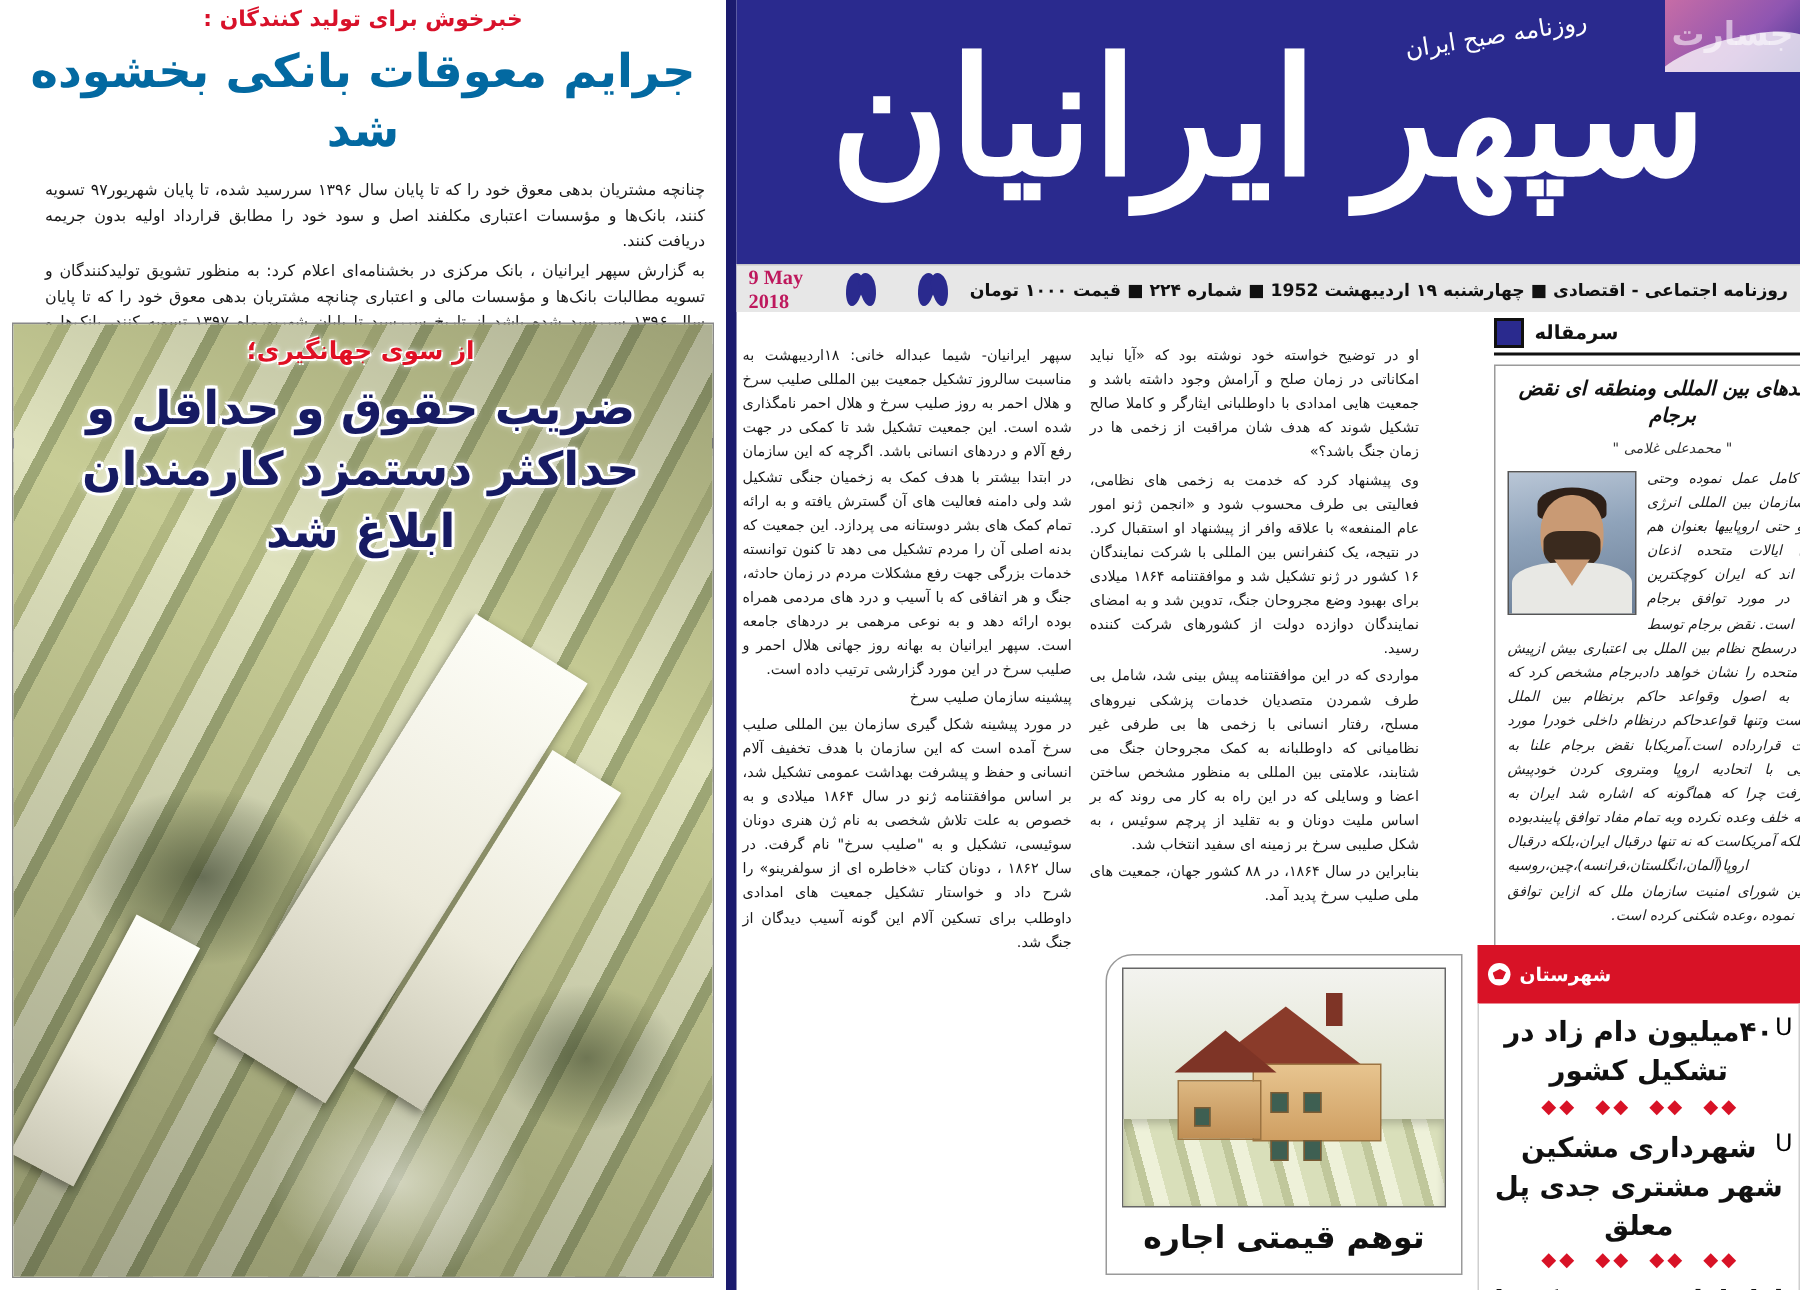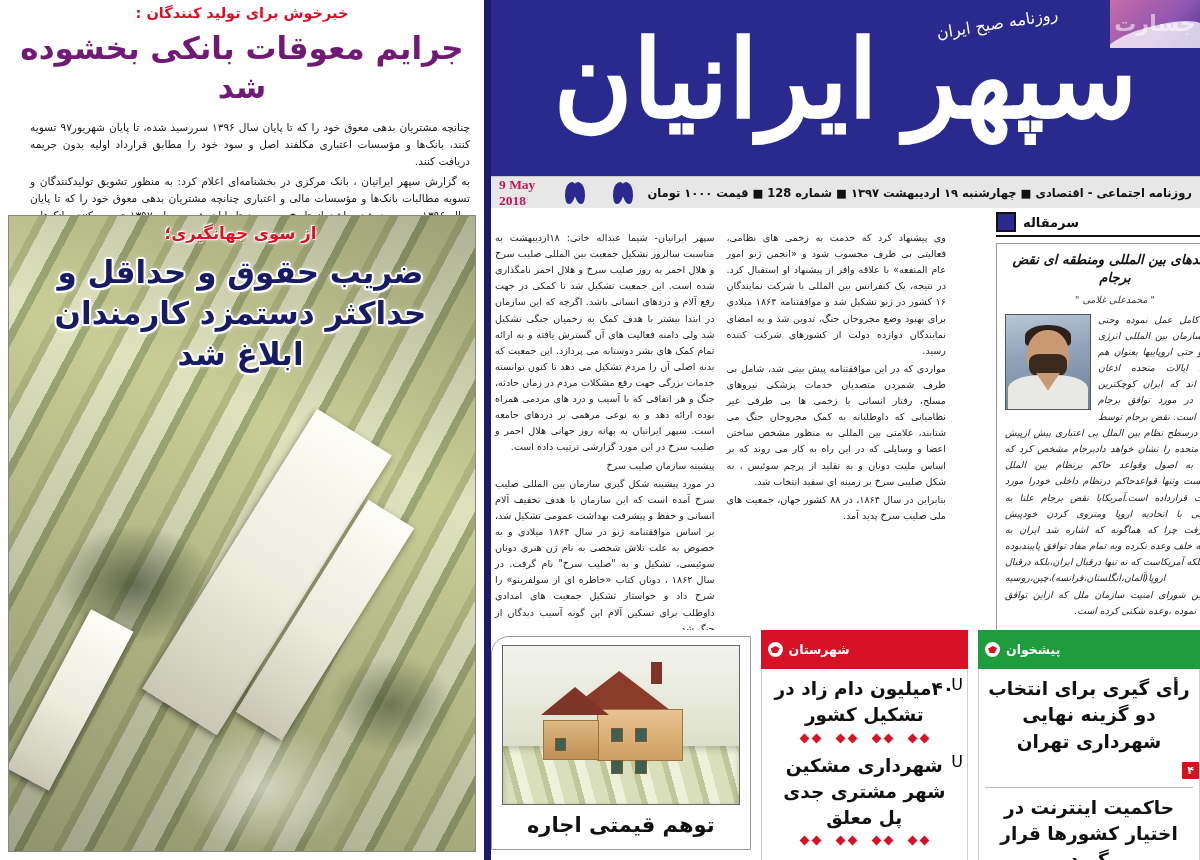--- a/index.html
+++ b/index.html
@@ -28,21 +28,21 @@
     color: #d8112a;
     font-size: 14.5px;
     font-weight: bold;
     padding-top: 5px;
     letter-spacing: -0.2px;
   }
   .teaser-headline {
     text-align: center;
     font-size: 31px;
     font-weight: bold;
-    color: #701a75;
+    color: #0369a1;
     line-height: 1.25;
     padding: 8px 14px 2px 14px;
     letter-spacing: -0.5px;
   }
   .teaser-body {
     font-size: 10.6px;
     line-height: 1.62;
     color: #1a1a1a;
     text-align: justify;
     padding: 10px 14px 0 14px;
@@ -330,21 +330,21 @@
     width: 709px; height: 230px;
     display: flex; gap: 10px;
     direction: rtl;
   }
   .bot-box {
     background: #fff;
     direction: rtl;
   }
   .bot-pish { width: 230px; }
   .bot-shahr { width: 215px; }
-  .bot-house { width: 269px; }
+  .bot-house { width: 238px; }
 
   .cat-bar {
     height: 39px;
     display: flex; align-items: center; justify-content: flex-end;
     padding: 0 7px;
     gap: 6px;
   }
   .cat-bar.green { background: #1e9c3e; }
   .cat-bar.red   { background: #d81226; }
   .cat-bar .label {
@@ -487,29 +487,30 @@
 
   <div class="v-divider"></div>
 
   <div class="masthead">
     <div class="masthead-title">سپهر ایرانیان</div>
     <div class="masthead-sub">روزنامه صبح ایران</div>
     <div class="watermark">جسارت</div>
   </div>
 
   <div class="dateline">
-    <span class="dateline-fa">روزنامه اجتماعی - اقتصادی ■ چهارشنبه ۱۹ اردیبهشت ۱۳۹۷ ■ شماره 128 ■ قیمت ۱۰۰۰ تومان</span>
+    <span class="dateline-fa">روزنامه اجتماعی - اقتصادی ■ چهارشنبه ۱۹ اردیبهشت 1952 ■ شماره ۲۲۴ ■ قیمت ۱۰۰۰ تومان</span>
     <span class="dl-mark"></span>
     <span class="dl-mark"></span>
     <span class="dateline-en">9 May 2018</span>
   </div>
 
   <div class="lead">
     <div class="lead-cols">
       <div class="lead-col">
+        <p>او در توضیح خواسته خود نوشته بود که «آیا نباید امکاناتی در زمان صلح و آرامش وجود داشته باشد و جمعیت هایی امدادی با داوطلبانی ایثارگر و کاملا صالح تشکیل شوند که هدف شان مراقبت از زخمی ها در زمان جنگ باشد؟»</p>
         <p>وی پیشنهاد کرد که خدمت به زخمی های نظامی، فعالیتی بی طرف محسوب شود و «انجمن ژنو امور عام المنفعه» با علاقه وافر از پیشنهاد او استقبال کرد. در نتیجه، یک کنفرانس بین المللی با شرکت نمایندگان ۱۶ کشور در ژنو تشکیل شد و موافقتنامه ۱۸۶۴ میلادی برای بهبود وضع مجروحان جنگ، تدوین شد و به امضای نمایندگان دوازده دولت از کشورهای شرکت کننده رسید.</p>
         <p>مواردی که در این موافقتنامه پیش بینی شد، شامل بی طرف شمردن متصدیان خدمات پزشکی نیروهای مسلح، رفتار انسانی با زخمی ها بی طرفی غیر نظامیانی که داوطلبانه به کمک مجروحان جنگ می شتابند، علامتی بین المللی به منظور مشخص ساختن اعضا و وسایلی که در این راه به کار می روند که بر اساس ملیت دونان و به تقلید از پرچم سوئیس ، به شکل صلیبی سرخ بر زمینه ای سفید انتخاب شد.</p>
         <p>بنابراین در سال ۱۸۶۴، در ۸۸ کشور جهان، جمعیت های ملی صلیب سرخ پدید آمد.</p>
       </div>
       <div class="lead-col">
         <p>سپهر ایرانیان- شیما عبداله خانی: ۱۸اردیبهشت به مناسبت سالروز تشکیل جمعیت بین المللی صلیب سرخ و هلال احمر به روز صلیب سرخ و هلال احمر نامگذاری شده است. این جمعیت تشکیل شد تا کمکی در جهت رفع آلام و دردهای انسانی باشد. اگرچه که این سازمان در ابتدا بیشتر با هدف کمک به زخمیان جنگی تشکیل شد ولی دامنه فعالیت های آن گسترش یافته و به ارائه تمام کمک های بشر دوستانه می پردازد. این جمعیت که بدنه اصلی آن را مردم تشکیل می دهد تا کنون توانسته خدمات بزرگی جهت رفع مشکلات مردم در زمان حادثه، جنگ و هر اتفاقی که با آسیب و درد های مردمی همراه بوده ارائه دهد و به نوعی مرهمی بر دردهای جامعه است. سپهر ایرانیان به بهانه روز جهانی هلال احمر و صلیب سرخ در این مورد گزارشی ترتیب داده است.</p>
         <p>پیشینه سازمان صلیب سرخ</p>
         <p>در مورد پیشینه شکل گیری سازمان بین المللی صلیب سرخ آمده است که این سازمان با هدف تخفیف آلام انسانی و حفظ و پیشرفت بهداشت عمومی تشکیل شد، بر اساس موافقتنامه ژنو در سال ۱۸۶۴ میلادی و به خصوص به علت تلاش شخصی به نام ژن هنری دونان سوئیسی، تشکیل و به "صلیب سرخ" نام گرفت. در سال ۱۸۶۲ ، دونان کتاب «خاطره ای از سولفرینو» را شرح داد و خواستار تشکیل جمعیت های امدادی داوطلب برای تسکین آلام این گونه آسیب دیدگان از جنگ شد.</p>
       </div>
     </div>
@@ -535,34 +536,20 @@
       </div>
       <div class="edit-body">
         <p>بطور کامل عمل نموده وحتی بارها سازمان بین المللی انرژی اتمی و حتی اروپاییها بعنوان هم پیمانان ایالات متحده اذعان داشته اند که ایران کوچکترین تخلفی در مورد توافق برجام نداشته است. نقض برجام توسط آمریکا درسطح نظام بین الملل بی اعتباری بیش ازپیش ایالات متحده را نشان خواهد دادبرجام مشخص کرد که آمریکا به اصول وقواعد حاکم برنظام بین الملل پایبندنیست وتنها قواعدحاکم درنظام داخلی خودرا مورد ارجحیت قرارداده است.آمریکابا نقض برجام علنا به رویارویی با اتحادیه اروپا ومتروی کردن خودپیش خواهدرفت چرا که هماگونه که اشاره شد ایران به هیچوجه خلف وعده نکرده وبه تمام مفاد توافق پایبندبوده است بلکه آمریکاست که نه تنها درقبال ایران،بلکه درقبال اتحادیه اروپا(آلمان،انگلستان،فرانسه)،چین،روسیه وهمچنین شورای امنیت سازمان ملل که ازاین توافق حمایت نموده ،وعده شکنی کرده است.</p>
       </div>
 
     </div>
   </div>
 
   <div class="bot-row">
 
-    <div class="bot-box bot-pish">
-      <div class="cat-bar green">
-        <span class="label">پیشخوان</span>
-        <span class="cat-dot"></span>
-      </div>
-      <div class="box-border-pish">
-        <div class="bot-head">رأی گیری برای انتخاب دو گزینه نهایی شهرداری تهران</div>
-        <div class="bot-pm">
-          <span class="pagemark">۴</span>
-        </div>
-        <div class="bot-sep"></div>
-        <div class="bot-head">حاکمیت اینترنت در اختیار کشورها قرار گیرد</div>
-      </div>
-    </div>
 
     <div class="bot-box bot-shahr">
       <div class="cat-bar red">
         <span class="label">شهرستان</span>
         <span class="cat-dot"></span>
       </div>
       <div class="shahr-body">
         <div class="shahr-item">
           <span class="shahr-u">U</span>
           <div class="bot-head">۴۰میلیون دام زاد در تشکیل کشور</div>

